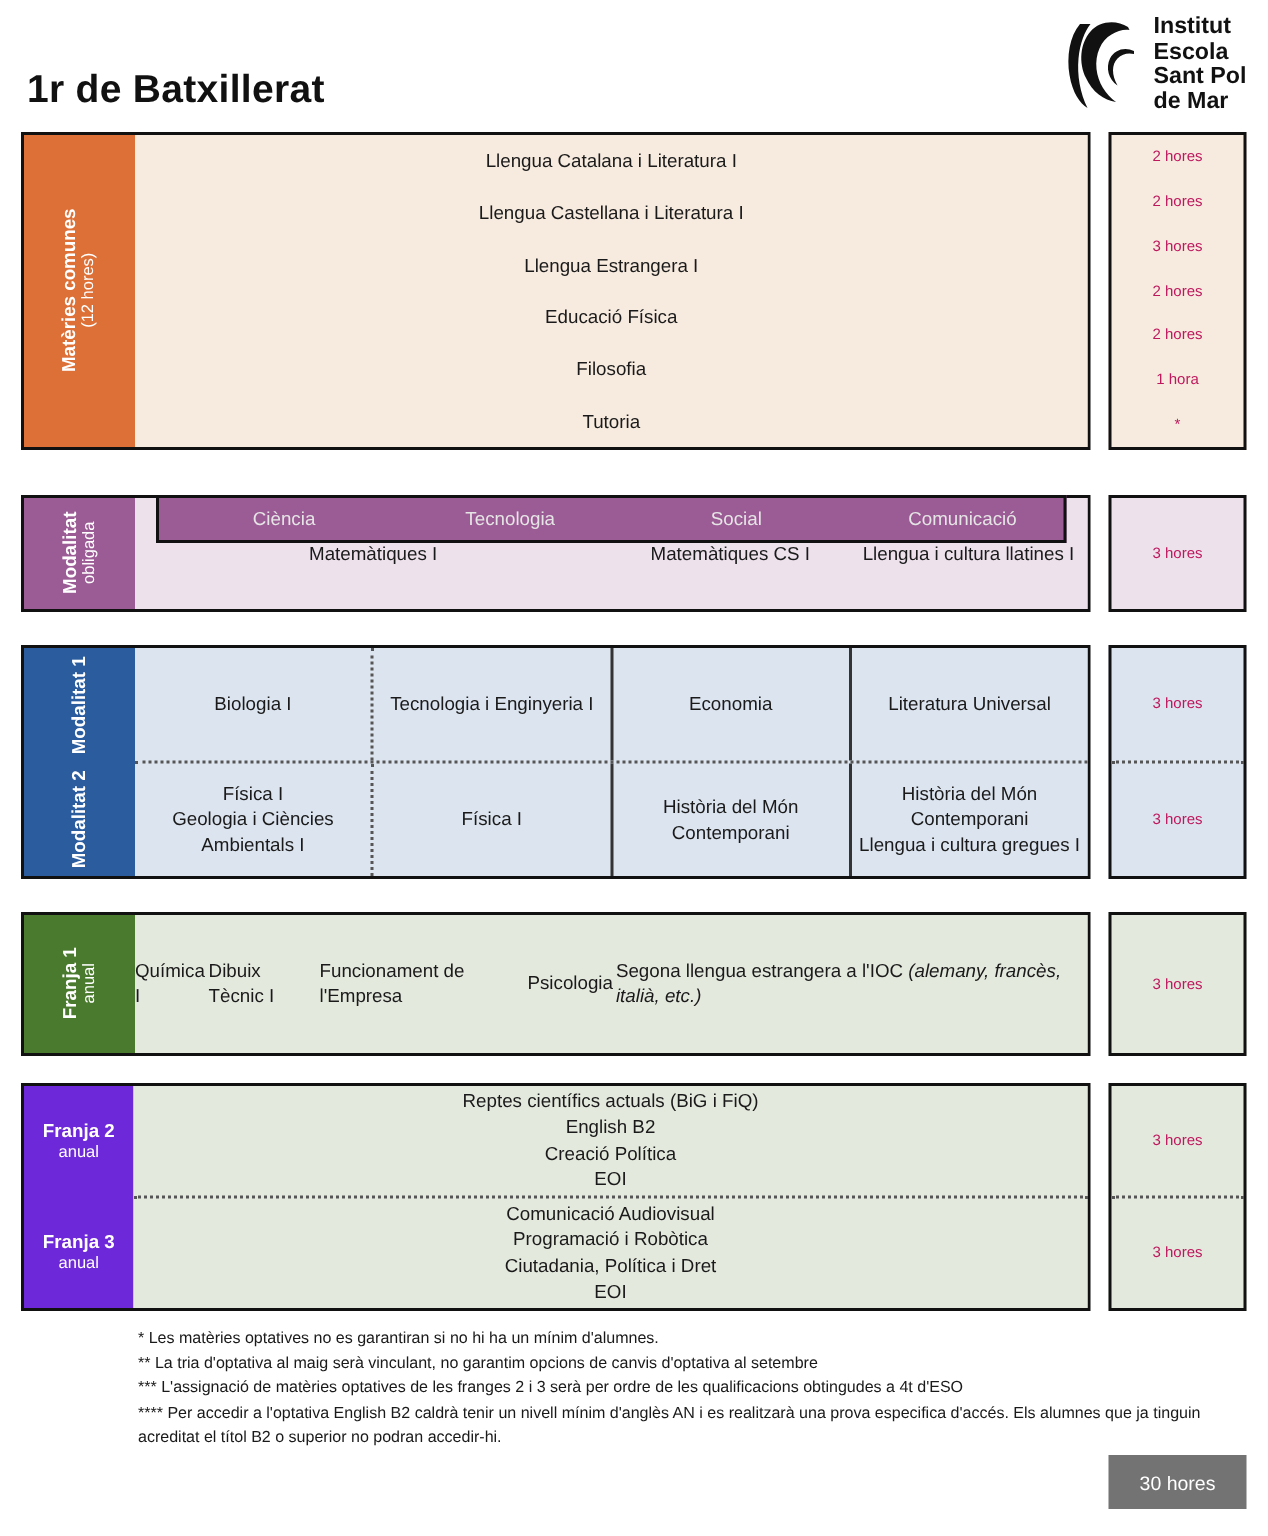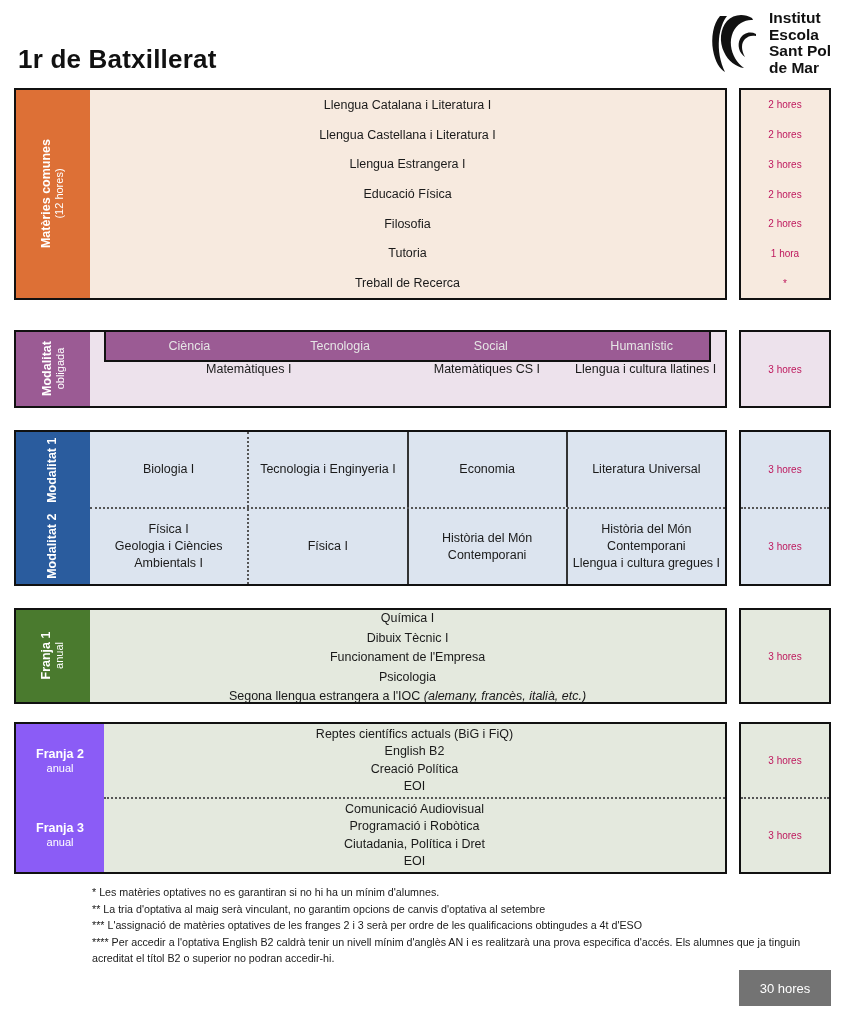--- a/index.html
+++ b/index.html
@@ -233,33 +233,33 @@
 
   
   #sec-franja1 { margin-top: 22px; }
   #sec-franja1 .block-main { height: 96px; }
   #sec-franja1 .side { background: #4A7A2E; width: 74px; }
   #sec-franja1 .body-area { background: #E4E9DE; }
   #sec-franja1 .hours-box { background: #E4E9DE; height: 96px; }
   .list-box {
     flex: 1 1 auto;
     display: flex;
-    flex-direction: column;
+    flex-direction: row;
     align-items: center;
     justify-content: center;
     gap: 2px;
     font-size: 12.5px;
     line-height: 1.4;
   }
   .list-box .em { font-style: italic; }
 
   
   #sec-franja23 { margin-top: 18px; }
   #sec-franja23 .block-main { height: 152px; }
-  #sec-franja23 .side { background: #8b5cf6; width: 88px; }
+  #sec-franja23 .side { background: #6d28d9; width: 73px; }
   #sec-franja23 .body-area { background: #E4E9DE; }
   #sec-franja23 .hours-box { background: #E4E9DE; height: 152px; }
   .franja-part {
     flex: 1 1 0;
     display: flex;
     flex-direction: column;
     align-items: center;
     justify-content: center;
     font-size: 12.5px;
     line-height: 1.4;
@@ -323,40 +323,39 @@
           <span class="sub">(12 hores)</span>
         </div>
       </div>
       <div class="body-area" id="comunes-subjects">
           <div class="subject-row">Llengua Catalana i Literatura I</div>
           <div class="subject-row">Llengua Castellana i Literatura I</div>
           <div class="subject-row">Llengua Estrangera I</div>
           <div class="subject-row">Educació Física</div>
           <div class="subject-row">Filosofia</div>
           <div class="subject-row">Tutoria</div>
-          <div class="subject-row">Treball de Recerca</div>
         </div>
     </div>
     <div class="hours-box" id="comunes-hours">
         <div class="hours-cell">2 hores</div>
         <div class="hours-cell">2 hores</div>
         <div class="hours-cell">3 hores</div>
         <div class="hours-cell">2 hores</div>
         <div class="hours-cell">2 hores</div>
         <div class="hours-cell">1 hora</div>
         <div class="hours-cell">*</div>
       </div>
   </div>
 
   <div class="block" id="sec-modalitat" style="display:block;">
     <div class="mod-head" id="mod-head">
         <div class="mod-head-cell">Ciència</div>
         <div class="mod-head-cell">Tecnologia</div>
         <div class="mod-head-cell">Social</div>
-        <div class="mod-head-cell">Humanístic</div>
+        <div class="mod-head-cell">Comunicació</div>
       </div>
     <div class="inner">
       <div class="block-main">
         <div class="side">
           <div class="side-rot">
             <span>Modalitat</span>
             <span class="sub">obligada</span>
           </div>
         </div>
         <div class="body-area" id="mod-cells">

